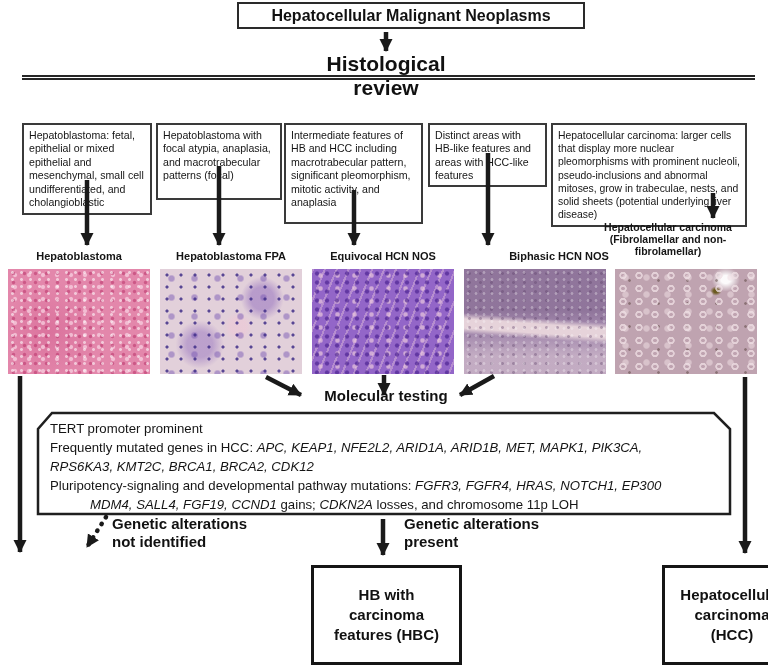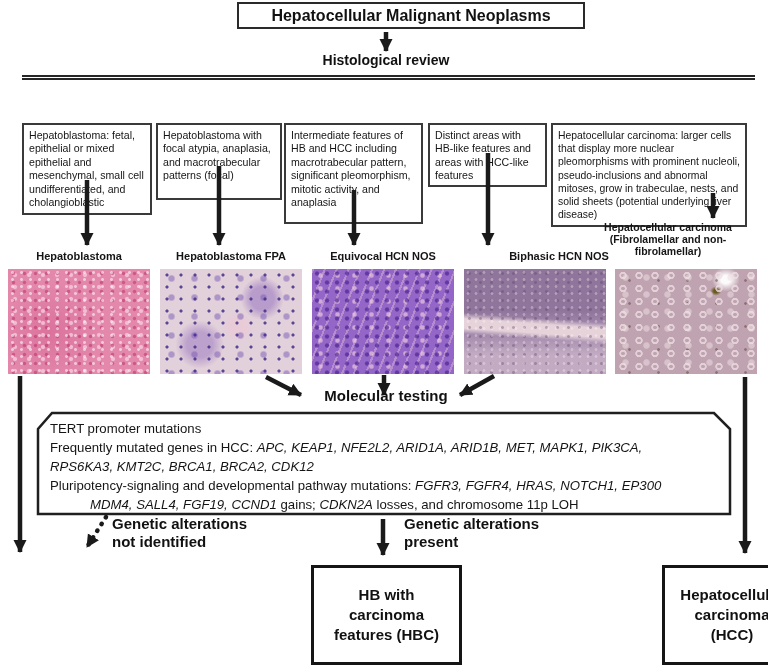--- a/index.html
+++ b/index.html
@@ -67,21 +67,21 @@
   </svg>
 
   <div class="abs bx bold ctr" style="left:210px;top:2px;width:348px;height:27px;line-height:24px;font-size:16px;border-width:2px;border-color:#2a2a2a;margin-left:27px;">
     <span>Hepatocellular Malignant Neoplasms</span>
   </div>
 
   <svg class="arr" style="left:376px;top:31px;" width="20" height="26">
     <line x1="10" y1="1" x2="10" y2="20" stroke-width="4.5" marker-end="url(#ah)"></line>
   </svg>
 
-  <div class="abs bold ctr" style="left:301px;top:52px;width:170px;font-size:14px;">Histological review</div>
+  <div class="abs bold ctr" style="left:301px;top:52px;width:170px;font-size:21px;">Histological review</div>
 
   <div class="abs rule2" style="left:22px;top:75px;width:733px;"></div>
 
   <div class="abs bx crit" style="left:22px;top:85px;width:130px;height:92px;">
     <span>Hepatoblastoma: fetal, epithelial or mixed epithelial and mesenchymal, small cell undifferentiated, and cholangioblastic</span>
   </div>
   <div class="abs bx crit" style="left:156px;top:85px;width:126px;height:77px;">
     <span>Hepatoblastoma with focal atypia, anaplasia, and macrotrabecular patterns (focal)</span>
   </div>
   <div class="abs bx crit" style="left:284px;top:85px;width:139px;height:101px;">
@@ -138,21 +138,21 @@
   <svg class="arr" style="left:738px;top:375px;" width="14" height="186">
     <line x1="7" y1="2" x2="7" y2="178" stroke-width="4.5" marker-end="url(#ah)"></line>
     </svg>
 
   <div class="abs bold ctr" style="left:301px;top:387px;width:170px;font-size:15px;">Molecular testing</div>
 
   <svg class="arr" style="left:36px;top:411px;" width="696" height="105">
     <polygon points="16,2 678,2 694,18 694,103 2,103 2,18" fill="#ffffff" stroke="#1f1f1f" stroke-width="2.5"></polygon>
   </svg>
   <div class="abs" style="left:50px;top:419px;width:676px;">
-    <div class="molline"><span>TERT promoter mutations</span></div>
+    <div class="molline"><span>TERT promoter prominent</span></div>
     <div class="molline"><span>Frequently mutated genes in HCC: </span><span style="font-style: italic; margin-top: 6px;">APC, KEAP1, NFE2L2, ARID1A, ARID1B, MET, MAPK1, PIK3CA,</span></div>
     <div class="molline"><span style="font-style: italic;">RPS6KA3, KMT2C, BRCA1, BRCA2, CDK12</span></div>
     <div class="molline"><span>Pluripotency-signaling and developmental pathway mutations: </span><span style="font-style: italic;">FGFR3, FGFR4, HRAS, NOTCH1, EP300</span></div>
     <div class="molline"><span style="font-style: italic; margin-left: 40px;">MDM4, SALL4, FGF19, CCND1</span><span> gains; </span><span style="font-style: italic;">CDKN2A</span><span> losses, and chromosome 11p LOH</span></div>
   </div>
 
   <svg class="arr" style="left:74px;top:511px;" width="40" height="46">
     <line x1="32" y1="6" x2="13" y2="36" stroke-width="4.5" stroke-dasharray="0.5 7.5" stroke-linecap="round" marker-end="url(#ah)"></line>
     </svg>
   <div class="abs bold" style="left:112px;top:515px;width:150px;font-size:15px;line-height:17.5px;">Genetic alterations not identified</div>

